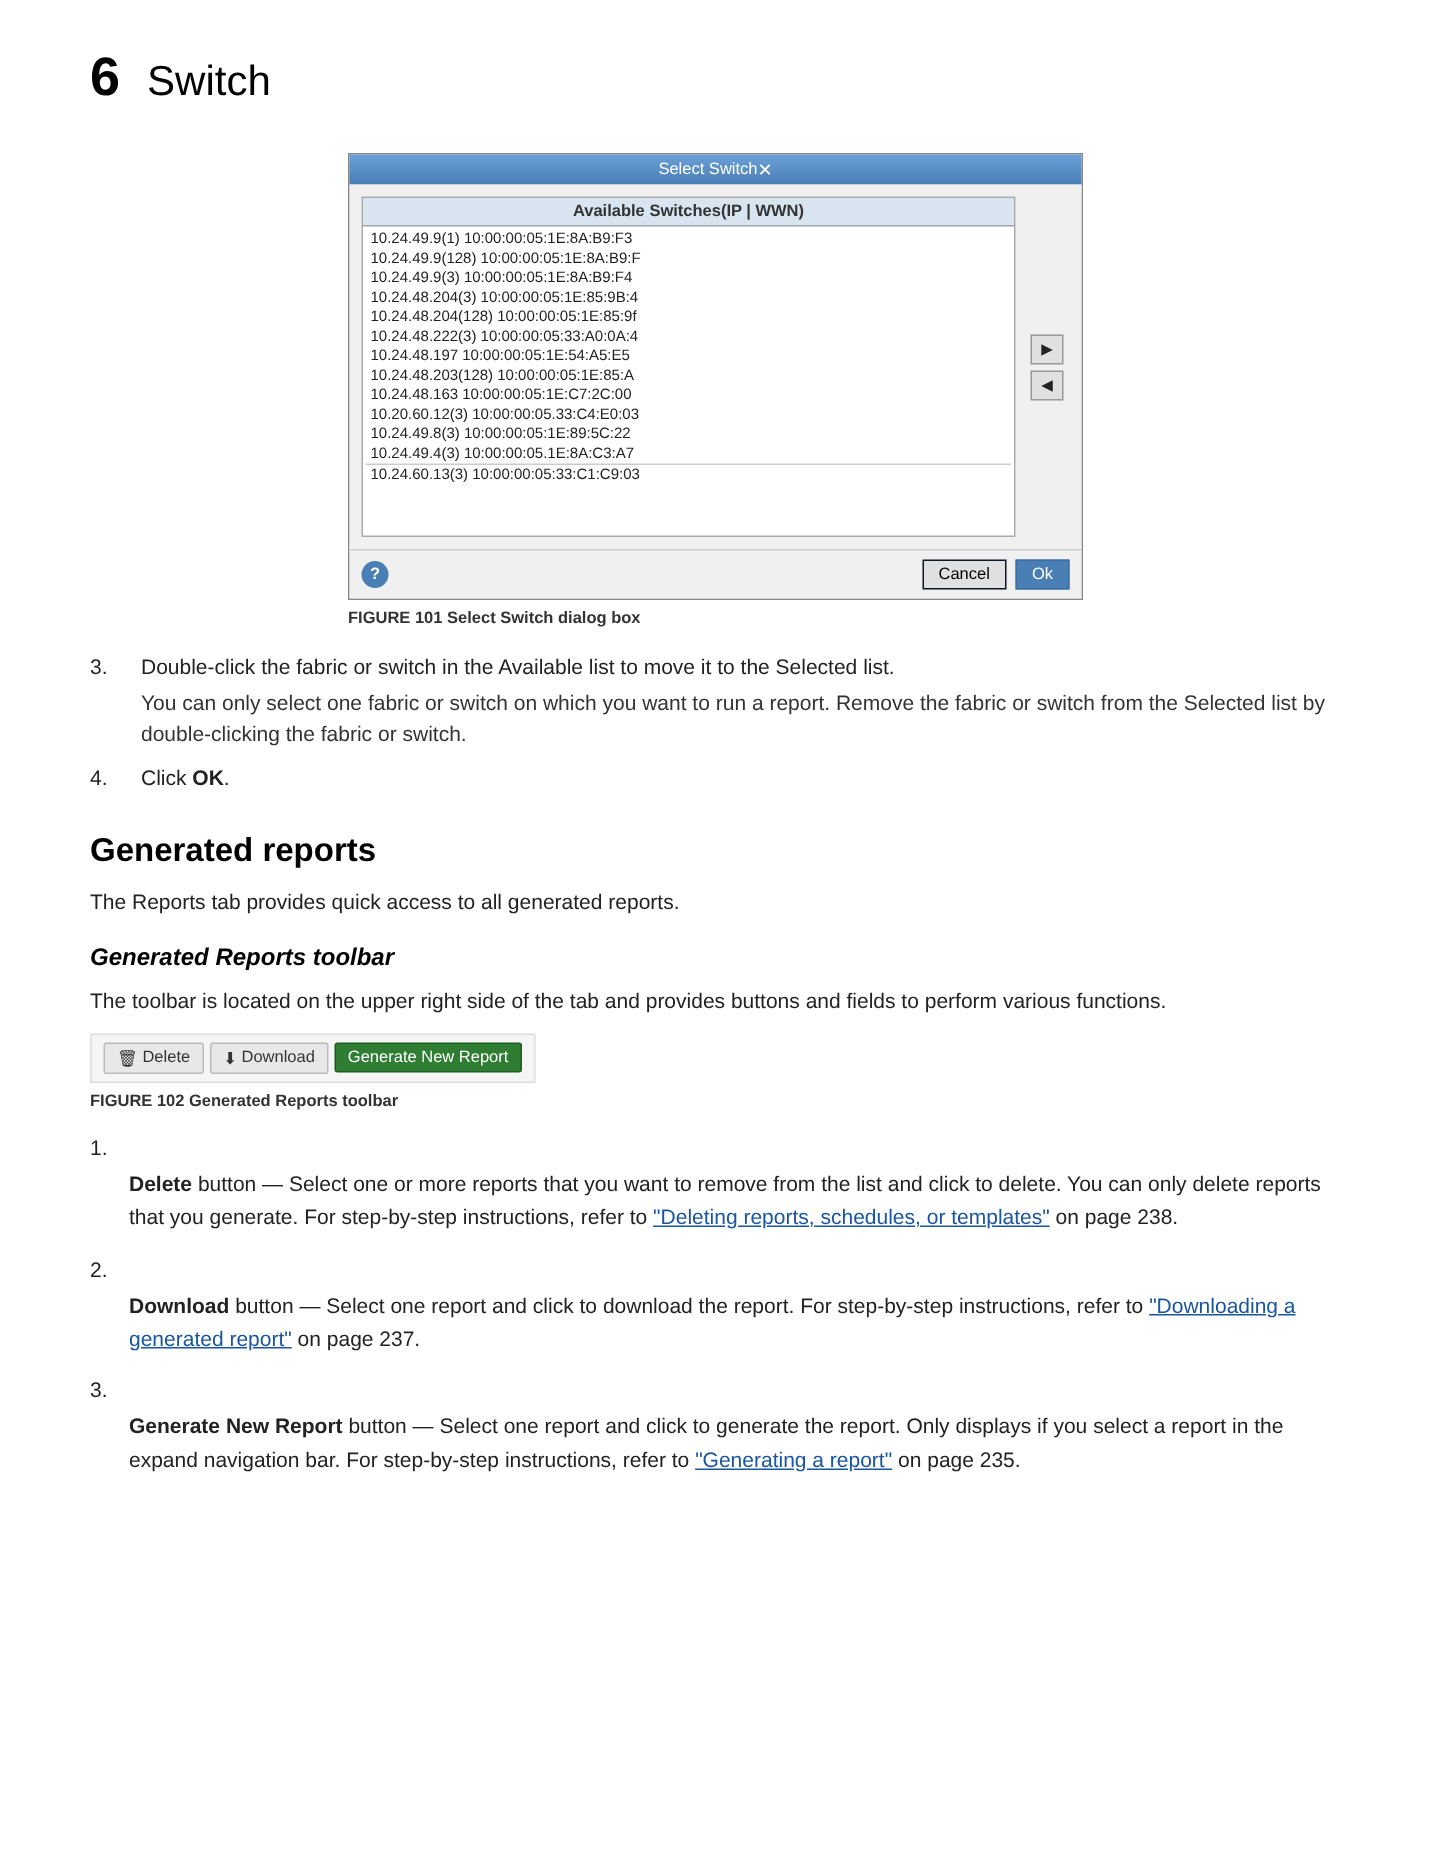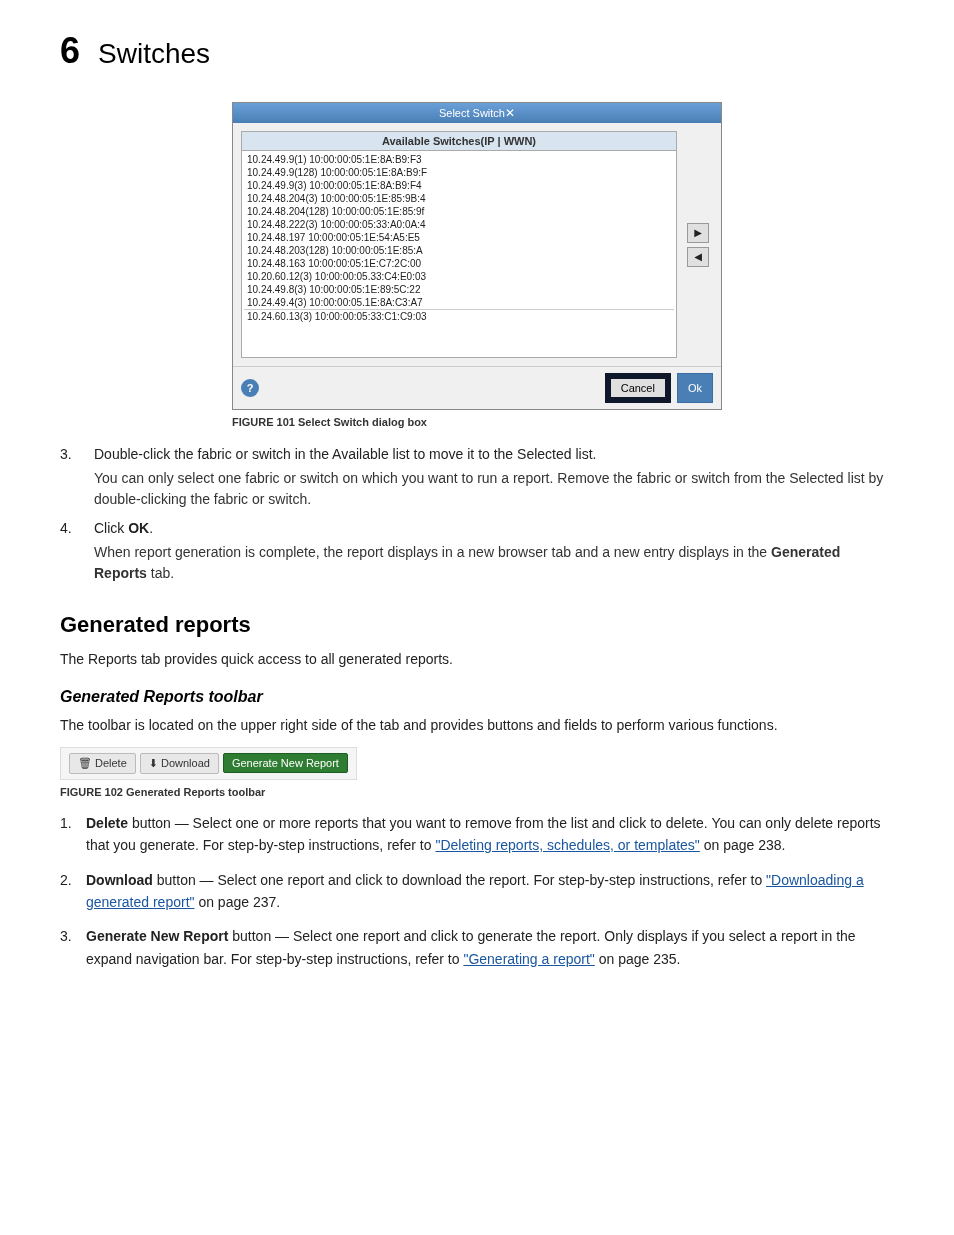--- a/index.html
+++ b/index.html
@@ -135,21 +135,21 @@
       justify-content: center;
       cursor: pointer;
     }
     .footer-btns {
       display: flex;
       gap: 6px;
     }
     .btn-cancel {
       padding: 3px 10px;
       background: #e0e0e0;
-      border: 6px solid #0f172a;
+      border: 1px solid #0f172a;
       font-size: 11px;
       cursor: pointer;
     }
     .btn-ok {
       padding: 3px 10px;
       background: #4a7fb5;
       color: white;
       border: 1px solid #3a6fa5;
       font-size: 11px;
       cursor: pointer;
@@ -254,36 +254,37 @@
       gap: 8px;
       margin-bottom: 12px;
       line-height: 1.6;
     }
     .num-label {
       min-width: 18px;
       font-weight: normal;
     }
     .item-content {
       flex: 1;
+      margin-top: 24px;
     }
     .item-content strong {
       font-weight: bold;
     }
     .link-text {
       color: #1a56a0;
       text-decoration: underline;
       cursor: pointer;
     }
   </style>
 </head>
 <body>
 
 <div class="page-header">
   <span class="chapter-num">6</span>
-  <span class="chapter-title">Switches</span>
+  <span class="chapter-title">Switch</span>
 </div>
 
 <div class="figure-container">
   <div class="dialog-box">
 
     <div class="dialog-titlebar">
       <span>Select Switch</span>
       <span class="dialog-close">✕</span>
     </div>
 
@@ -333,23 +334,20 @@
     <span class="step-num">3.</span>
     <div class="step-content">
       <span>Double-click the fabric or switch in the Available list to move it to the Selected list.</span>
       <p>You can only select one fabric or switch on which you want to run a report. Remove the fabric or switch from the Selected list by double-clicking the fabric or switch.</p>
     </div>
   </li>
   <li>
     <span class="step-num">4.</span>
     <div class="step-content">
       <span>Click </span><strong>OK</strong><span>.</span>
-      <p>
-        <span>When report generation is complete, the report displays in a new browser tab and a new entry displays in the </span><strong>Generated Reports</strong><span> tab.</span>
-      </p>
     </div>
   </li>
 </ol>
 
 <h2 class="section-heading">Generated reports</h2>
 <p class="body-text">The Reports tab provides quick access to all generated reports.</p>
 
 <h3 class="subsection-heading">Generated Reports toolbar</h3>
 <p class="body-text">The toolbar is located on the upper right side of the tab and provides buttons and fields to perform various functions.</p>
 

